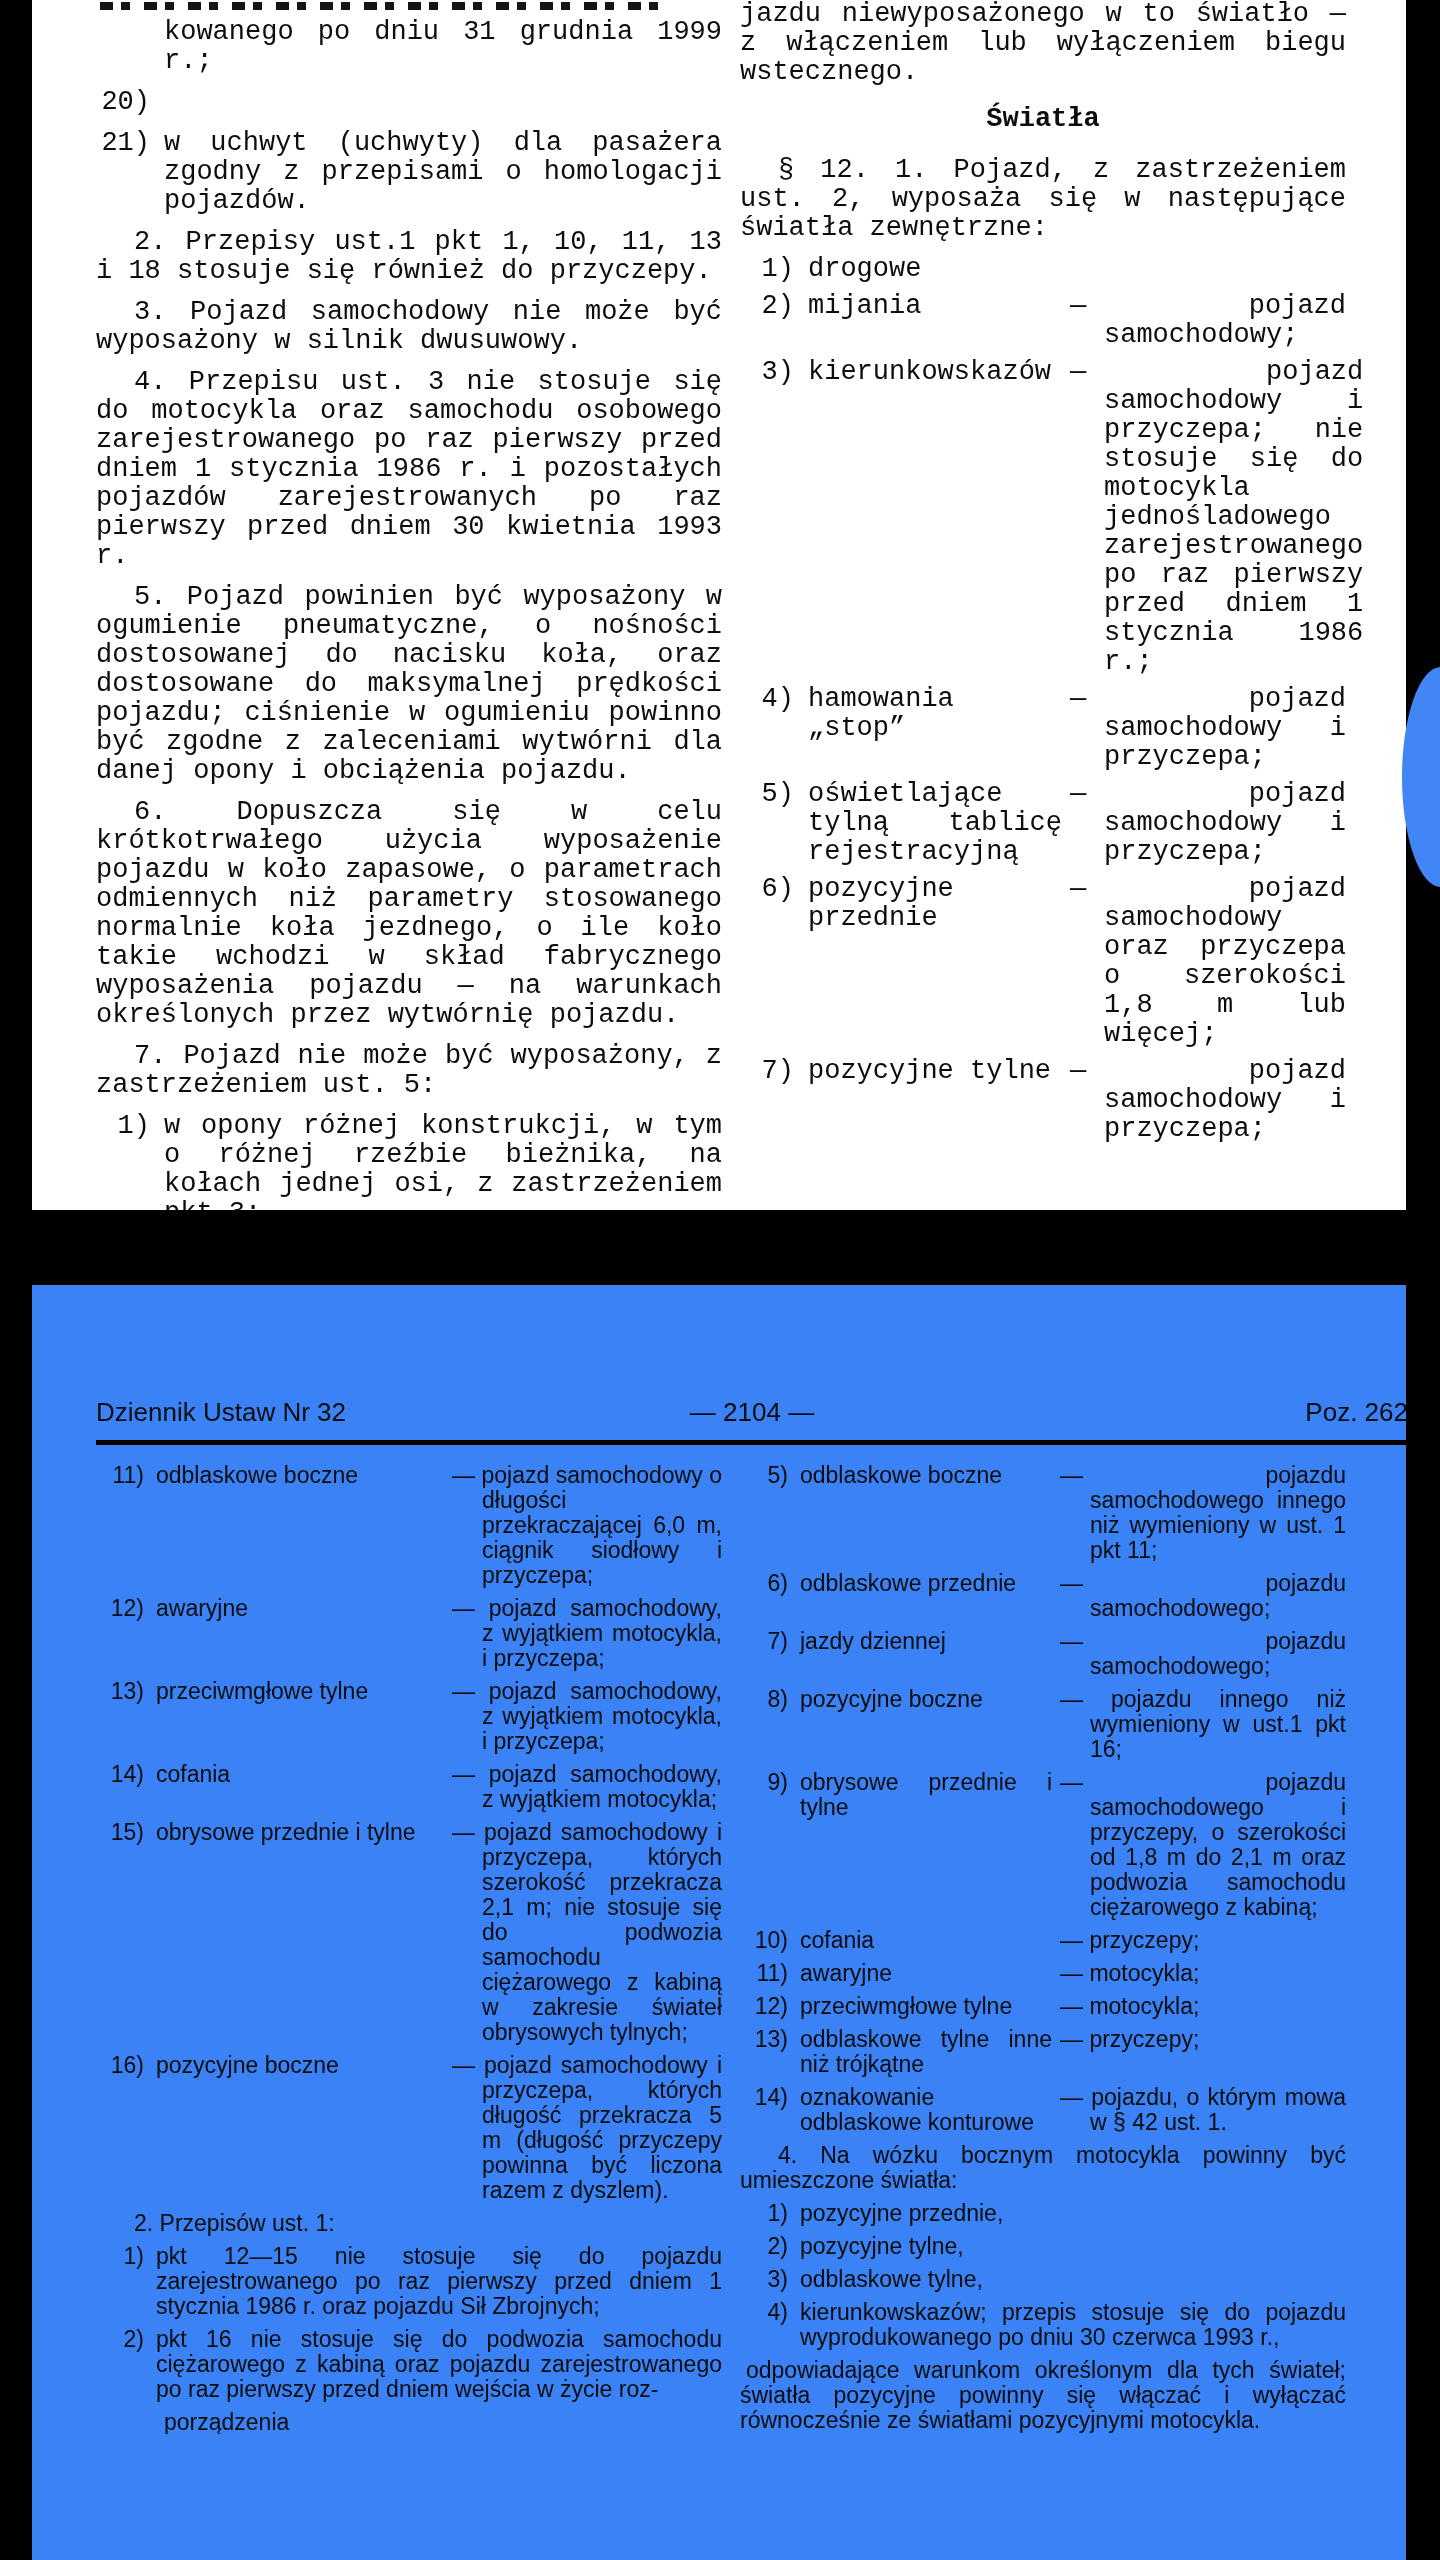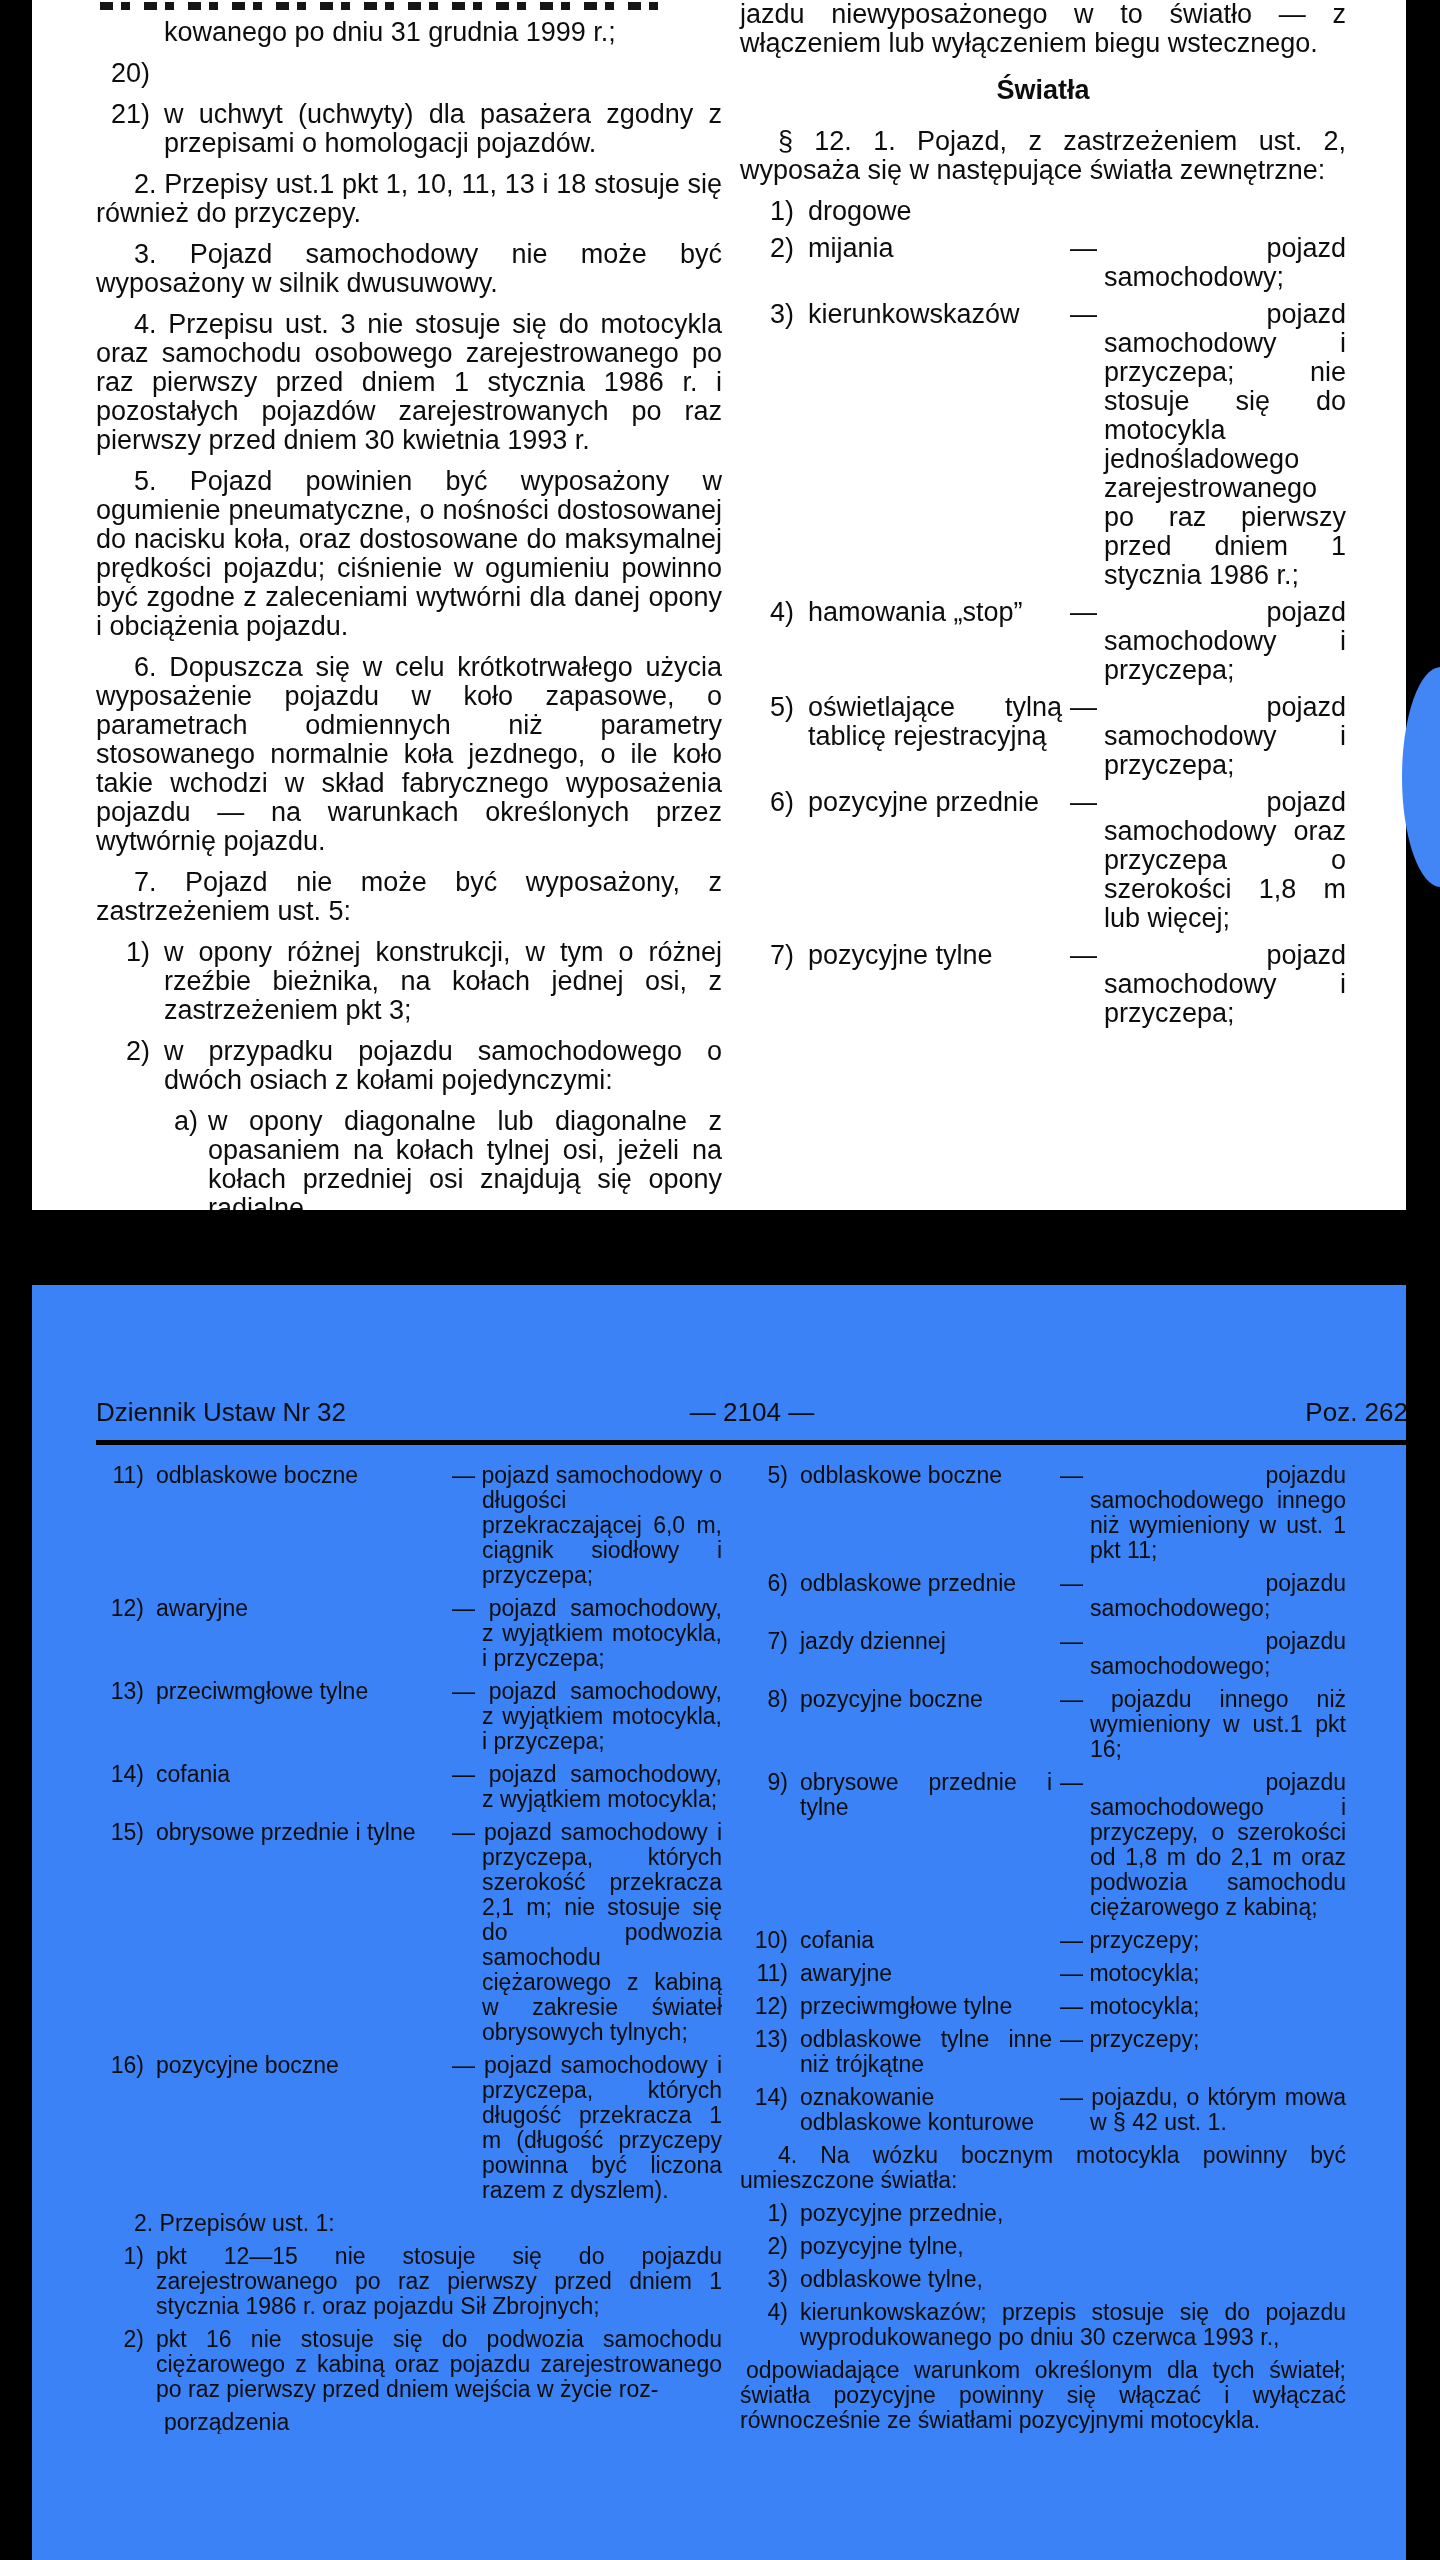--- a/index.html
+++ b/index.html
@@ -64,21 +64,21 @@
   #p2-header .h-right{flex:1;text-align:right;}
 
   .blue-indicator{
     position:absolute;left:1402px;top:667px;width:78px;height:220px;
     border-radius:50%;
   }
 </style>
 </head>
 <body style="background: rgb(0, 0, 0);">
 
-<div class="page pg1" id="page1" style="background: rgb(255, 255, 255); color: rgb(13, 13, 13);">
+<div class="page pg1" id="page1" style="background: rgb(255, 255, 255); color: rgb(13, 13, 13); font-family: Liberation Mono, monospace;">
   <div class="col" id="p1-left">
       <div class="clip-top"></div>
       <div class="cont-indent">kowanego po dniu 31 grudnia 1999 r.;</div>
       <div class="li">
         <span class="num">20)</span>
       </div>
       <div class="li">
         <span class="num">21)</span>
         <div class="li-text">w uchwyt (uchwyty) dla pasażera zgodny z przepisami o homologacji pojazdów.</div>
       </div>
@@ -170,21 +170,21 @@
         <div class="ddef">— pojazd samochodowy, z wyjątkiem motocykla;</div>
       </div>
       <div class="def">
         <span class="num">15)</span>
         <div class="dterm">obrysowe przednie i tylne</div>
         <div class="ddef">— pojazd samochodowy i przyczepa, których szerokość przekracza 2,1 m; nie stosuje się do podwozia samochodu ciężarowego z kabiną w zakresie świateł obrysowych tylnych;</div>
       </div>
       <div class="def">
         <span class="num">16)</span>
         <div class="dterm">pozycyjne boczne</div>
-        <div class="ddef">— pojazd samochodowy i przyczepa, których długość przekracza 1 m (długość przyczepy powinna być liczona razem z dyszlem).</div>
+        <div class="ddef">— pojazd samochodowy i przyczepa, których długość przekracza 5 m (długość przyczepy powinna być liczona razem z dyszlem).</div>
       </div>
       <div class="para">2. Przepisów ust. 1:</div>
       <div class="li">
         <span class="num">1)</span>
         <div class="li-text">pkt 12—15 nie stosuje się do pojazdu zarejestrowanego po raz pierwszy przed dniem 1 stycznia 1986 r. oraz pojazdu Sił Zbrojnych;</div>
       </div>
       <div class="li">
         <span class="num">2)</span>
         <div class="li-text">pkt 16 nie stosuje się do podwozia samochodu ciężarowego z kabiną oraz pojazdu zarejestrowanego po raz pierwszy przed dniem wejścia w życie roz-</div>
       </div>

